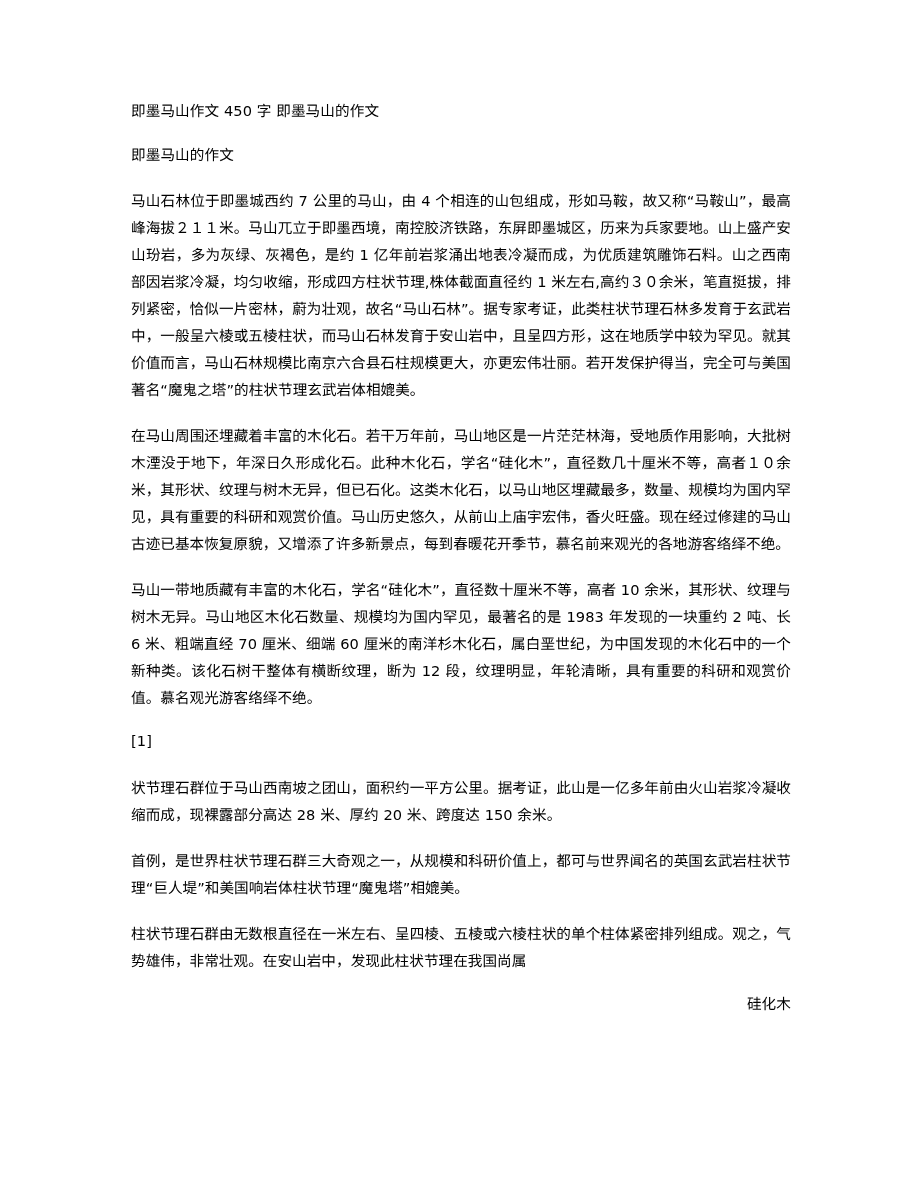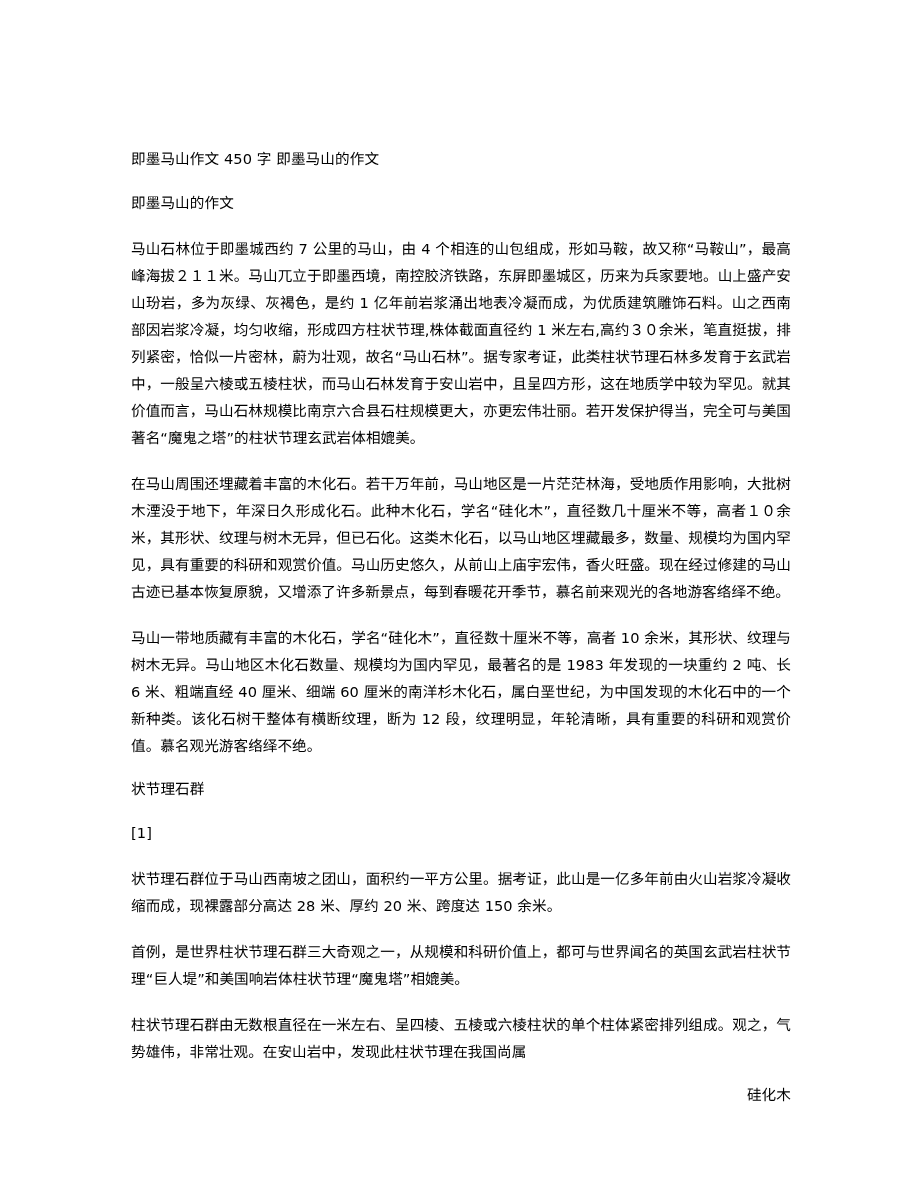--- a/index.html
+++ b/index.html
@@ -31,21 +31,21 @@
   .title-line,
   .heading-line,
   .marker-line {
     font-size: 14.6px;
     line-height: 1.55;
     margin: 0 0 20px 0;
     letter-spacing: 0.1px;
     text-align: left;
     white-space: pre-wrap;
   }
-  .title-line { margin-bottom: 21px; margin-top: 48px; }
+  .title-line { margin-bottom: 21px; }
   .heading-line { margin-bottom: 21px; }
   .marker-line { margin-bottom: 21px; }
 
   .para {
     font-size: 14.6px;
     line-height: 27px;
     margin: 0 0 19px 0;
     text-align: justify;
     text-justify: inter-ideograph;
     letter-spacing: 0.05px;
@@ -64,23 +64,22 @@
 
     <p class="title-line">即墨马山作文 450 字 即墨马山的作文</p>
 
 
     <p class="heading-line">即墨马山的作文</p>
 
     <p class="para">马山石林位于即墨城西约 7 公里的马山，由 4 个相连的山包组成，形如马鞍，故又称“马鞍山”，最高峰海拔２１１米。马山兀立于即墨西境，南控胶济铁路，东屏即墨城区，历来为兵家要地。山上盛产安山玢岩，多为灰绿、灰褐色，是约 1 亿年前岩浆涌出地表冷凝而成，为优质建筑雕饰石料。山之西南部因岩浆冷凝，均匀收缩，形成四方柱状节理,株体截面直径约 1 米左右,高约３０余米，笔直挺拔，排列紧密，恰似一片密林，蔚为壮观，故名“马山石林”。据专家考证，此类柱状节理石林多发育于玄武岩中，一般呈六棱或五棱柱状，而马山石林发育于安山岩中，且呈四方形，这在地质学中较为罕见。就其价值而言，马山石林规模比南京六合县石柱规模更大，亦更宏伟壮丽。若开发保护得当，完全可与美国著名“魔鬼之塔”的柱状节理玄武岩体相媲美。</p>
 
     <p class="para">在马山周围还埋藏着丰富的木化石。若干万年前，马山地区是一片茫茫林海，受地质作用影响，大批树木湮没于地下，年深日久形成化石。此种木化石，学名“硅化木”，直径数几十厘米不等，高者１０余米，其形状、纹理与树木无异，但已石化。这类木化石，以马山地区埋藏最多，数量、规模均为国内罕见，具有重要的科研和观赏价值。马山历史悠久，从前山上庙宇宏伟，香火旺盛。现在经过修建的马山古迹已基本恢复原貌，又增添了许多新景点，每到春暖花开季节，慕名前来观光的各地游客络绎不绝。</p>
 
-    <p class="para">马山一带地质藏有丰富的木化石，学名“硅化木”，直径数十厘米不等，高者 10 余米，其形状、纹理与树木无异。马山地区木化石数量、规模均为国内罕见，最著名的是 1983 年发现的一块重约 2 吨、长 6 米、粗端直经 40 厘米、细端 60 厘米的南洋杉木化石，属白垩世纪，为中国发现的木化石中的一个新种类。该化石树干整体有横断纹理，断为 12 段，纹理明显，年轮清晰，具有重要的科研和观赏价值。慕名观光游客络绎不绝。</p>
+    <p class="para">马山一带地质藏有丰富的木化石，学名“硅化木”，直径数十厘米不等，高者 10 余米，其形状、纹理与树木无异。马山地区木化石数量、规模均为国内罕见，最著名的是 1983 年发现的一块重约 2 吨、长 6 米、粗端直经 70 厘米、细端 60 厘米的南洋杉木化石，属白垩世纪，为中国发现的木化石中的一个新种类。该化石树干整体有横断纹理，断为 12 段，纹理明显，年轮清晰，具有重要的科研和观赏价值。慕名观光游客络绎不绝。</p>
 
-    <p class="heading-line">状节理石群</p>
 
     <p class="marker-line">[1]</p>
 
     <p class="para">状节理石群位于马山西南坡之团山，面积约一平方公里。据考证，此山是一亿多年前由火山岩浆冷凝收缩而成，现裸露部分高达 28 米、厚约 20 米、跨度达 150 余米。</p>
 
     <p class="para">首例，是世界柱状节理石群三大奇观之一，从规模和科研价值上，都可与世界闻名的英国玄武岩柱状节理“巨人堤”和美国响岩体柱状节理“魔鬼塔”相媲美。</p>
 
     <p class="para">柱状节理石群由无数根直径在一米左右、呈四棱、五棱或六棱柱状的单个柱体紧密排列组成。观之，气势雄伟，非常壮观。在安山岩中，发现此柱状节理在我国尚属</p>
 
     <p class="heading-line gap-before">硅化木</p>

